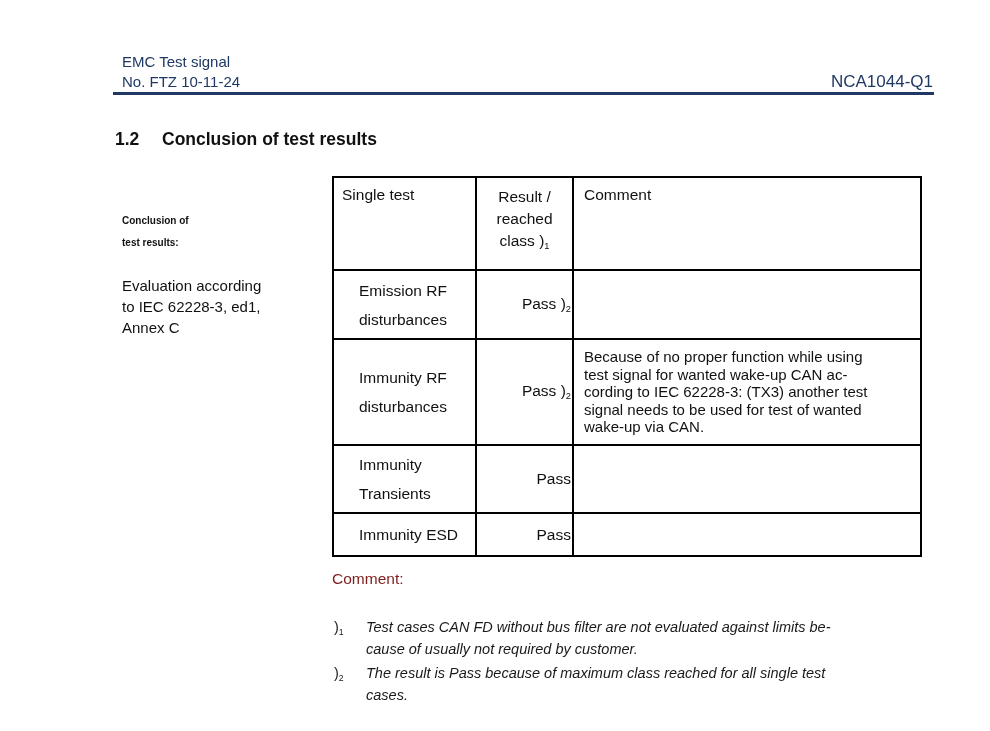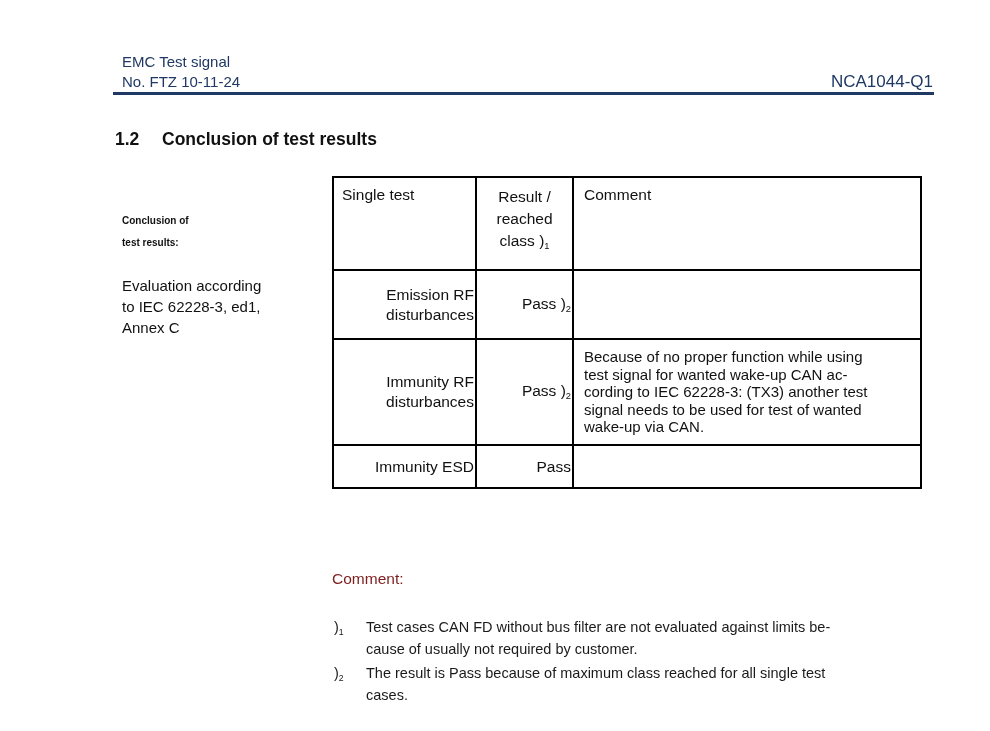--- a/index.html
+++ b/index.html
@@ -50,21 +50,21 @@
   .results-table td { border: 2px solid #000; background: #fff; overflow: hidden; }
   .col-test  { width: 143px; }
   .col-res   { width: 97px; }
   .col-com   { width: 348px; }
 
   .row-head td { vertical-align: top; height: 82px; border-radius: 20px; }
   .cell-test-h { padding: 8px 4px 0 8px; }
   .cell-res-h  { text-align: center; padding-top: 8px; line-height: 22px; }
   .cell-com-h  { padding: 8px 6px 0 10px; }
 
-  .row-data .cell-test { padding-left: 8px; line-height: 20px; vertical-align: middle; text-align: right; }
+  .row-data .cell-test { padding-left: 25px; line-height: 29px; vertical-align: middle; }
   .row-data .cell-res  { text-align: right; vertical-align: middle; }
   .row-data .cell-com  { vertical-align: top; }
 
   .row-2 td { height: 65px; }
   .row-3 td { height: 102px; }
   .row-4 td { height: 64px; }
   .row-5 td { height: 39px; }
 
   .cell-com-text {
     font-size: 15px; line-height: 17.5px;
@@ -74,21 +74,21 @@
   
   .comment-label {
     position: absolute; left: 332px; top: 570px;
     font-size: 15.5px; color: #7f1d1d;
   }
 
   
   .footnotes { position: absolute; left: 334px; top: 616px; width: 586px; }
   .footnote { display: flex; align-items: flex-start; margin-bottom: 2px; }
   .fn-marker { flex: 0 0 32px; font-size: 14.5px; line-height: 22px; }
-  .fn-text { flex: 1; font-size: 14.5px; line-height: 22px; }
+  .fn-text { flex: 1; font-size: 14.5px; line-height: 22px; font-style: italic; }
 </style>
 </head>
 <body>
 
 <div class="page">
 
   <div class="hdr-left">
     <div>EMC Test signal</div>
     <div>No. FTZ 10-11-24</div>
   </div>
@@ -139,20 +139,28 @@
         <td class="cell-res"><span>Pass )</span><span class="sub">2</span></td>
         <td class="cell-com">
             <div class="cell-com-text pre">Because of no proper function while using
 test signal for wanted wake-up CAN ac-
 cording to IEC 62228-3: (TX3) another test
 signal needs to be used for test of wanted
 wake-up via CAN.</div>
           </td>
       </tr>
 
+      <tr class="row-data row-4">
+        <td class="cell-test pre">Immunity
+Transients</td>
+        <td class="cell-res">Pass</td>
+        <td class="cell-com">
+            <div class="cell-com-text pre"></div>
+          </td>
+      </tr>
 
       <tr class="row-data row-5">
         <td class="cell-test pre">Immunity ESD</td>
         <td class="cell-res">Pass</td>
         <td class="cell-com">
             <div class="cell-com-text pre"></div>
           </td>
       </tr>
     </tbody>
   </table>

